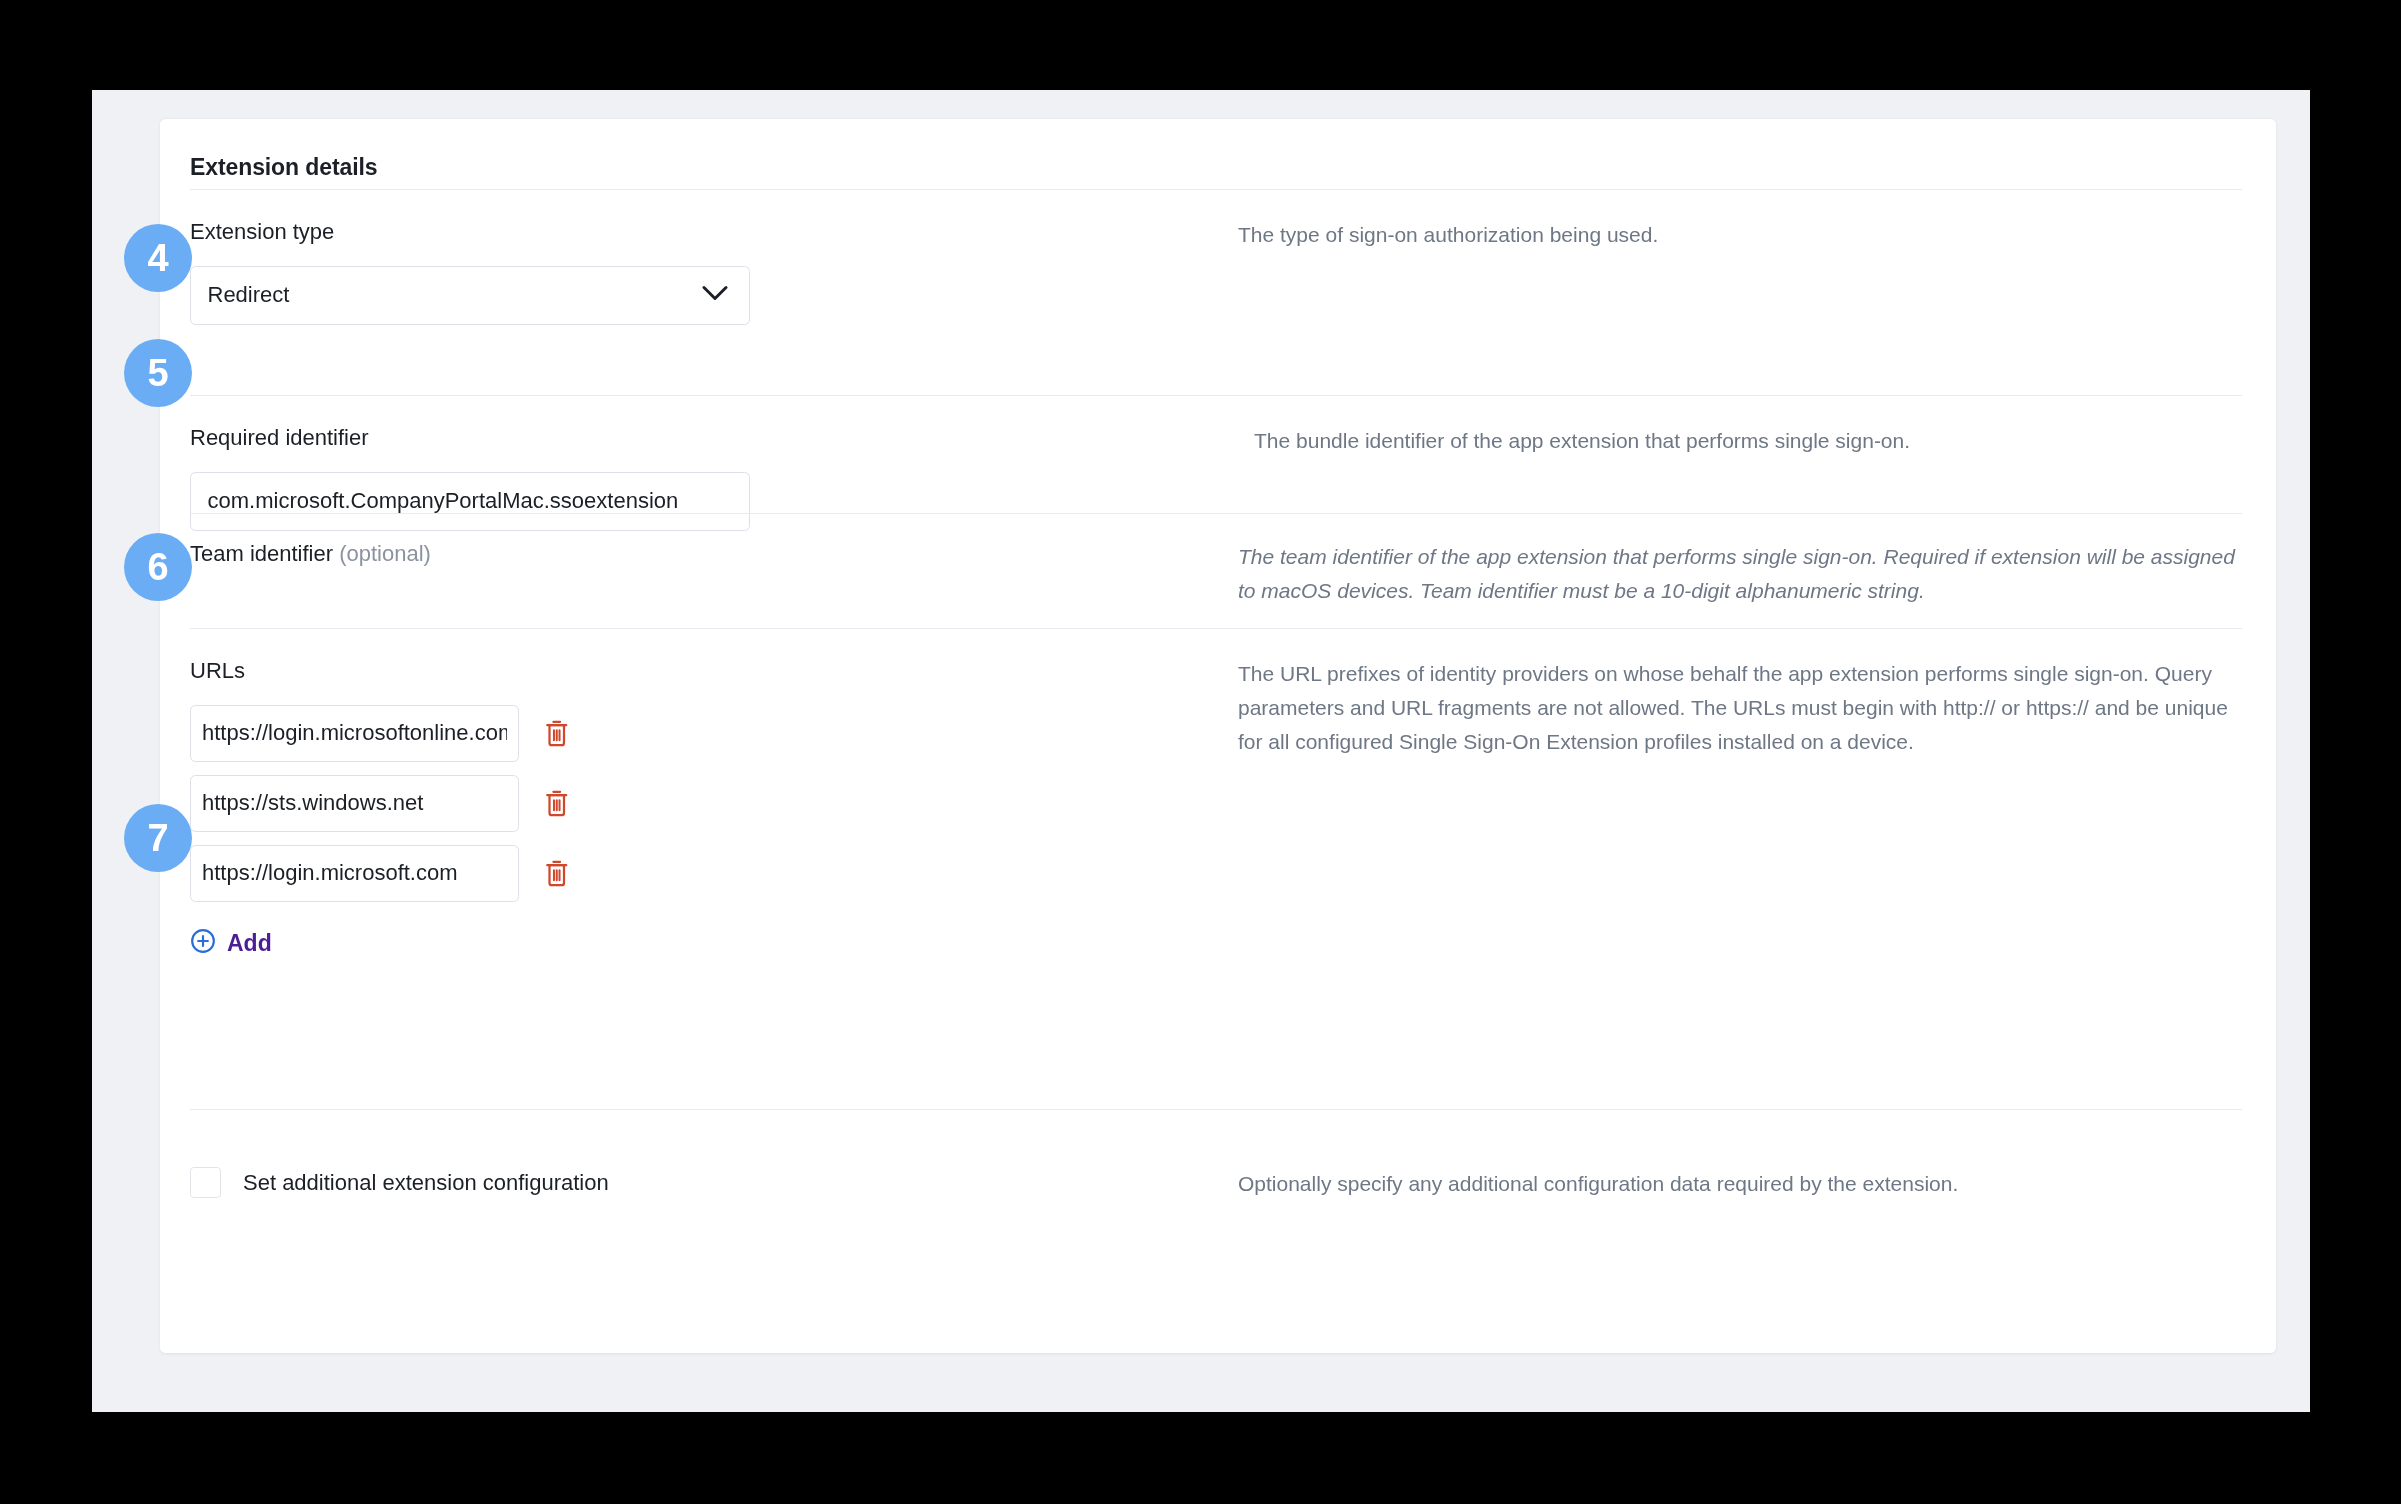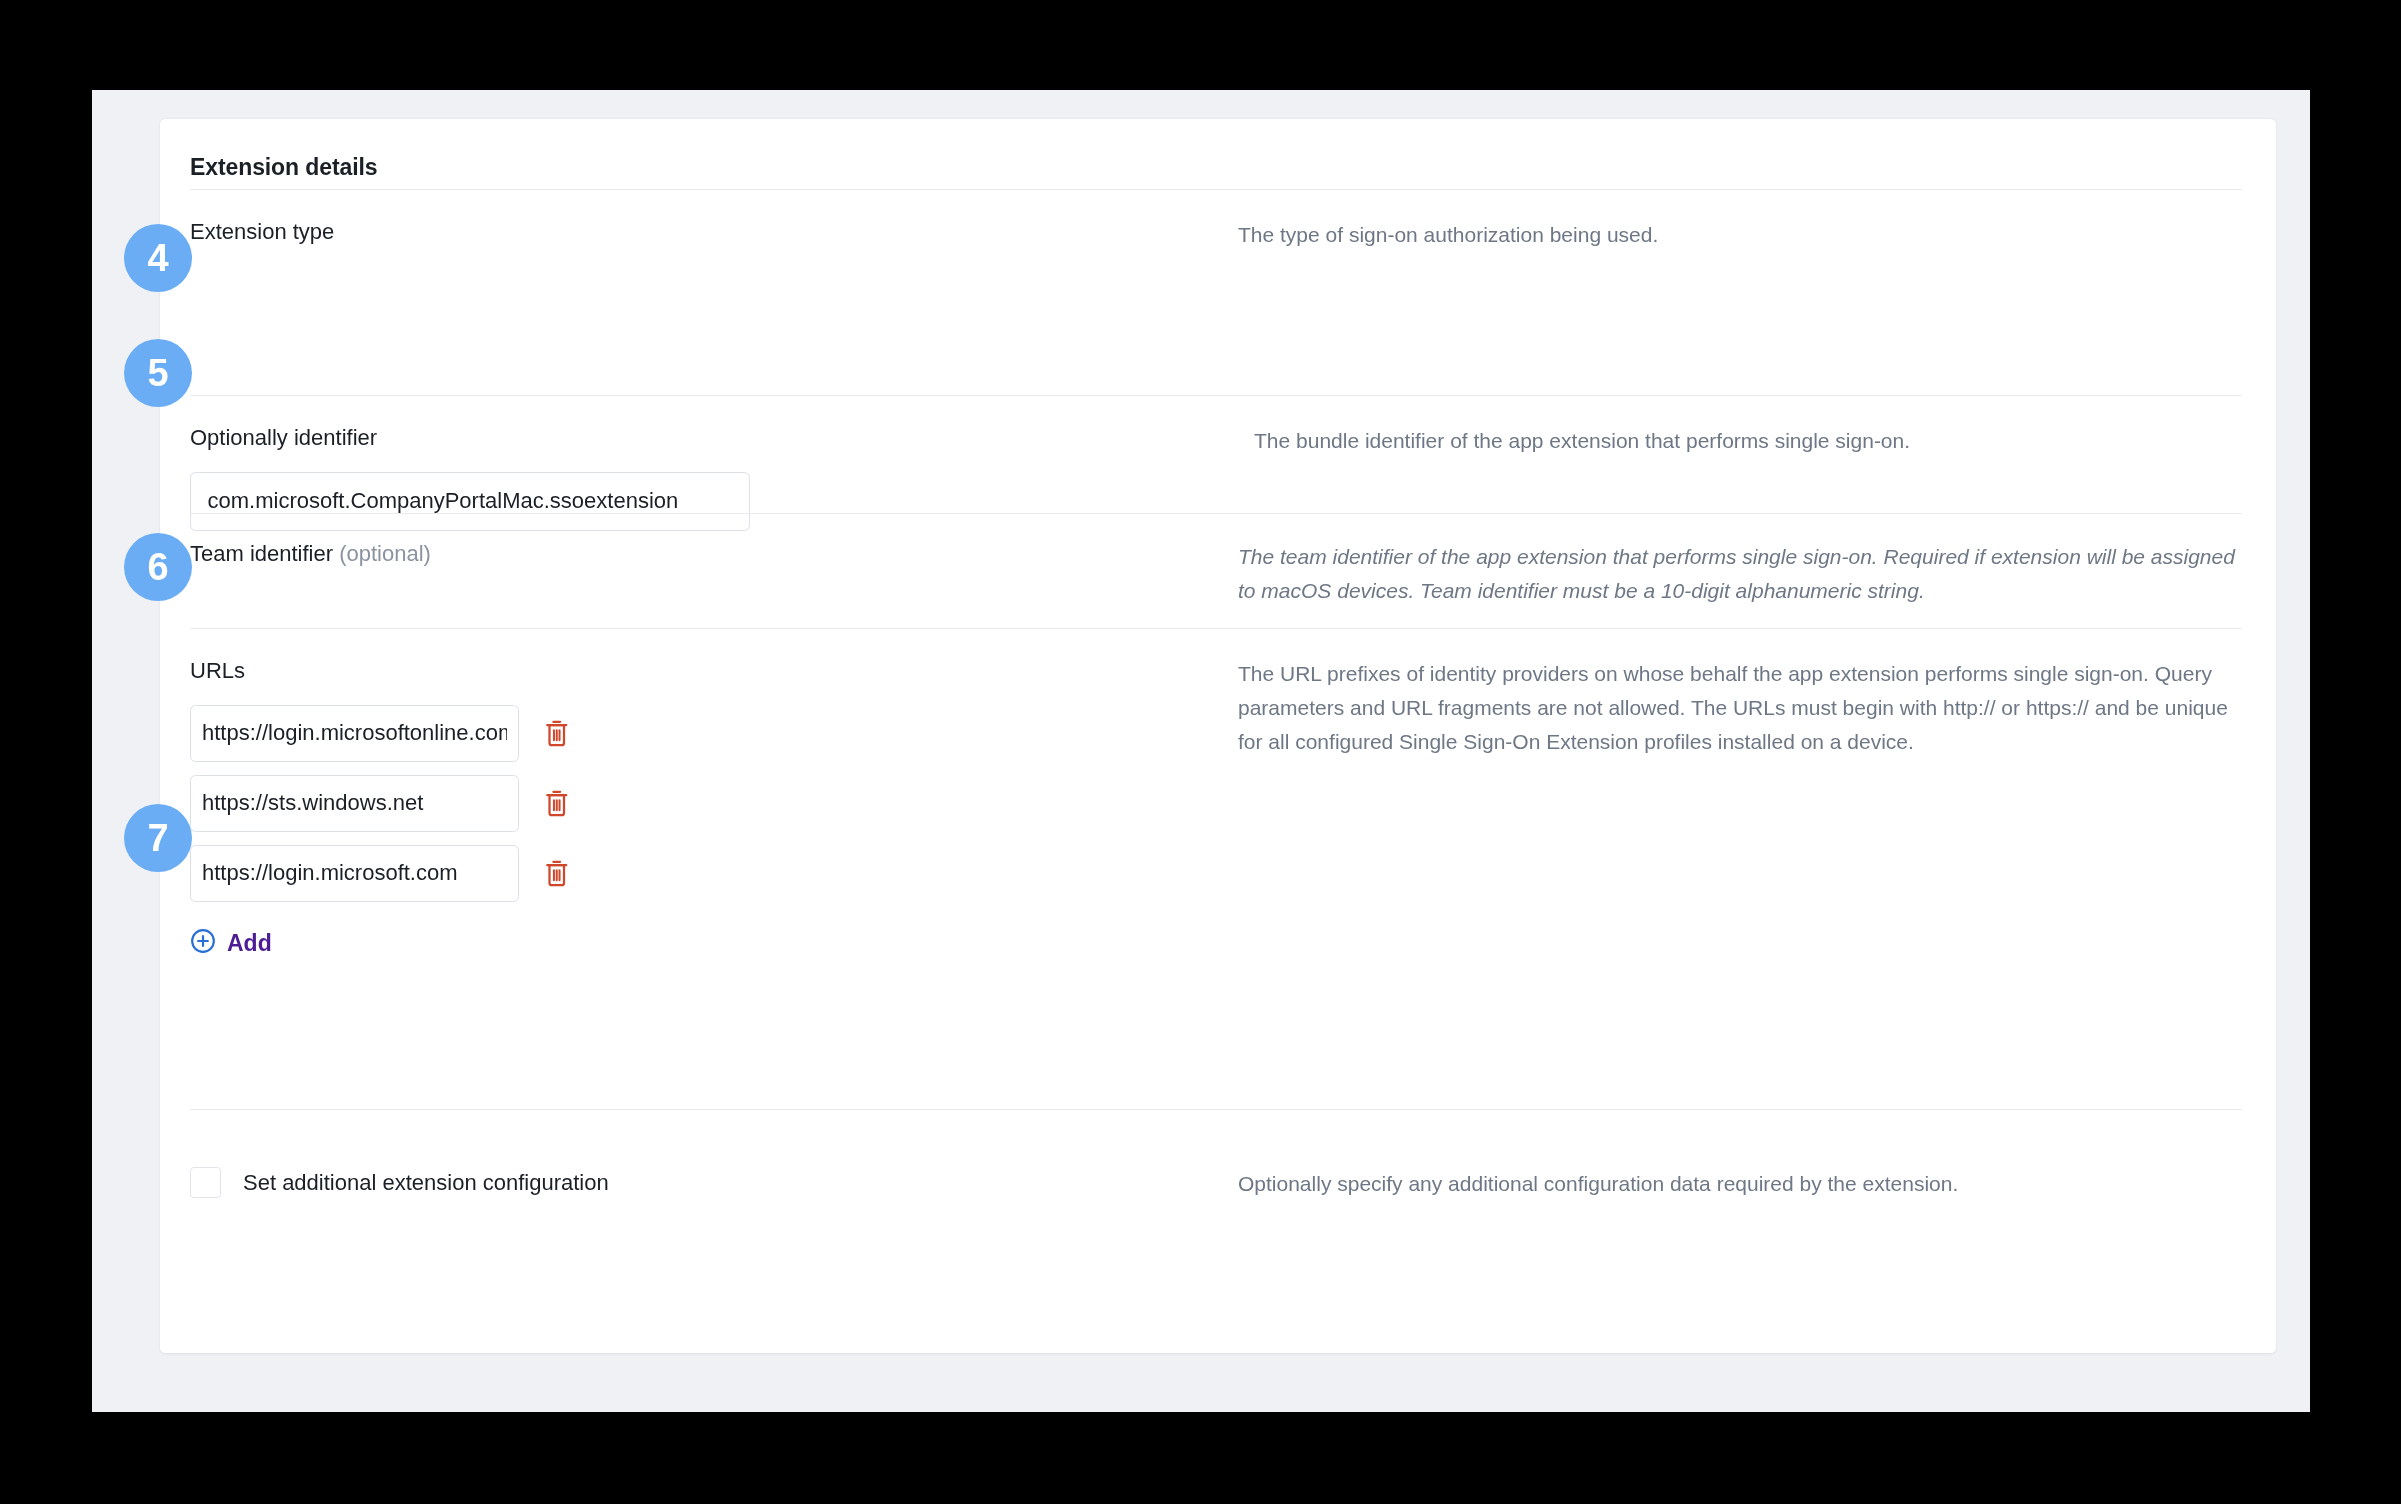--- a/index.html
+++ b/index.html
@@ -236,31 +236,41 @@
 
   <div class="card">
 
     <div class="card-title">Extension details</div>
 
     <div class="divider" style="top:70px;"></div>
 
     <div class="row" style="top:99px;">
       <div class="field-col">
         <div class="label">Extension type</div>
+        <div class="select-wrap" style="margin-top:20px;">
+          <div class="select-box">
+            <span>Redirect</span>
+          </div>
+          <span class="chevron-icon">
+            <svg width="26" height="15.6" viewBox="0 0 28 17" fill="none">
+              <path d="M2 2 L14 14 L26 2" stroke="#1B1F26" stroke-width="3.2" stroke-linecap="round" stroke-linejoin="round"></path>
+            </svg>
+          </span>
+        </div>
       </div>
       <div class="desc-col">
         <div class="desc">The type of sign-on authorization being used.</div>
       </div>
     </div>
 
     <div class="divider" style="top:276px;"></div>
 
     <div class="row" style="top:213px;">
       <div class="field-col" style="top:92px;">
-        <div class="label">Optionally identifier</div>
+        <div class="label">Required identifier</div>
         <input class="text-input" style="margin-top: 20px;" type="text" value="com.microsoft.CompanyPortalMac.ssoextension">
       </div>
       <div class="desc-col" style="top:92px;margin-left:16px;">
         <div class="desc">The bundle identifier of the app extension that performs single sign-on.</div>
       </div>
     </div>
 
     <div class="divider" style="top:394px;"></div>
 
     <div class="row" style="top:329px;">

